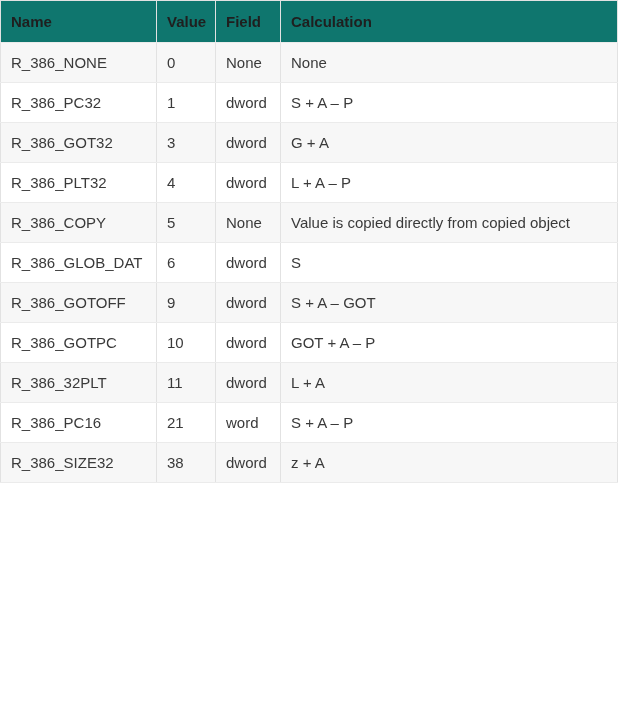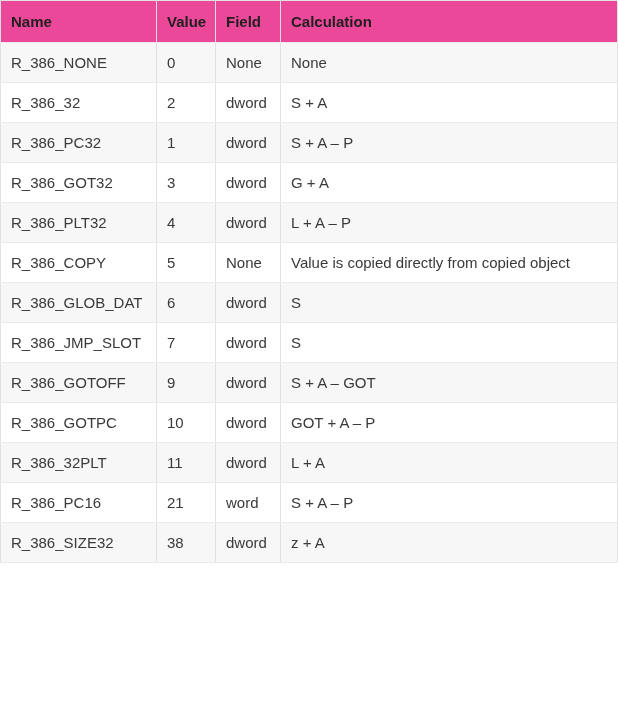--- a/index.html
+++ b/index.html
@@ -34,21 +34,21 @@
     font-size: 15px;
     line-height: 20px;
     color: #3a3a3a;
     overflow: hidden;
     white-space: nowrap;
   }
   thead th {
     height: 42px;
     font-weight: bold;
     color: #1f1f1f;
-    background: #ec4899;
+    background: #0f766e;
   }
   tbody td {
     height: 40px;
     font-weight: normal;
   }
   tbody tr:nth-child(odd) { background: #f7f7f7; }
   tbody tr:nth-child(even) { background: #ffffff; }
 </style>
 </head>
 <body>
@@ -69,26 +69,20 @@
     </tr>
   </thead>
   <tbody>
       <tr>
         <td>R_386_NONE</td>
         <td>0</td>
         <td>None</td>
         <td>None</td>
       </tr>
       <tr>
-        <td>R_386_32</td>
-        <td>2</td>
-        <td>dword</td>
-        <td>S + A</td>
-      </tr>
-      <tr>
         <td>R_386_PC32</td>
         <td>1</td>
         <td>dword</td>
         <td>S + A – P</td>
       </tr>
       <tr>
         <td>R_386_GOT32</td>
         <td>3</td>
         <td>dword</td>
         <td>G + A</td>
@@ -101,26 +95,20 @@
       </tr>
       <tr>
         <td>R_386_COPY</td>
         <td>5</td>
         <td>None</td>
         <td>Value is copied directly from copied object</td>
       </tr>
       <tr>
         <td>R_386_GLOB_DAT</td>
         <td>6</td>
-        <td>dword</td>
-        <td>S</td>
-      </tr>
-      <tr>
-        <td>R_386_JMP_SLOT</td>
-        <td>7</td>
         <td>dword</td>
         <td>S</td>
       </tr>
       <tr>
         <td>R_386_GOTOFF</td>
         <td>9</td>
         <td>dword</td>
         <td>S + A – GOT</td>
       </tr>
       <tr>

